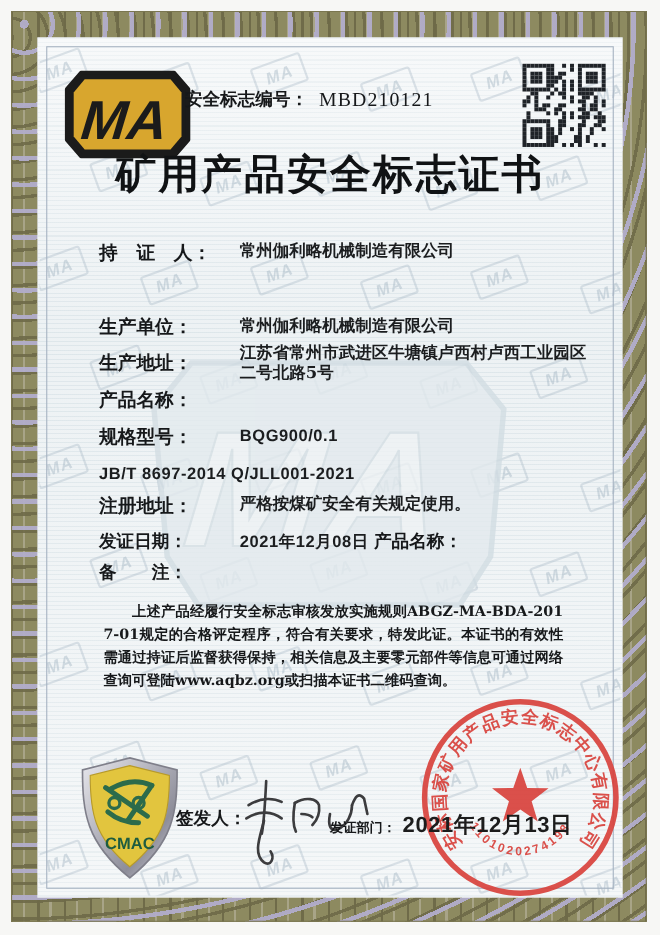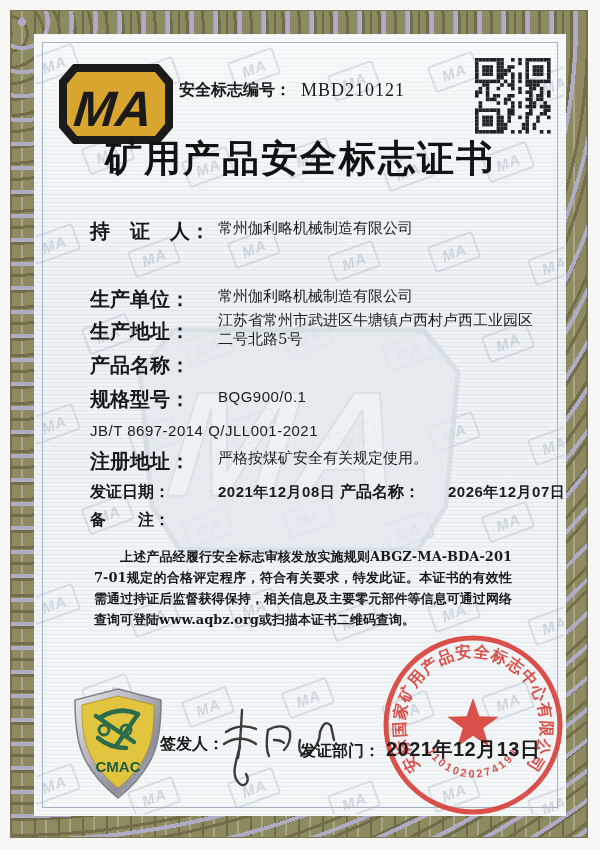--- a/index.html
+++ b/index.html
@@ -34,38 +34,38 @@
     position:absolute; width:44px; height:24px; border:2px solid rgba(158,176,190,.33);
     border-radius:3px; color:rgba(158,176,190,.42);
     font:italic 900 15px "Liberation Sans", sans-serif;
     display:flex; align-items:center; justify-content:center;
     transform:rotate(-20deg); letter-spacing:1px;
   }
   .big-wm{position:absolute; left:100px; top:290px; z-index:0; opacity:.8;}
 
   .content{position:absolute; inset:0; z-index:2;}
 
-  .certno-row{position:absolute; left:145px; top:46px; display:flex; align-items:flex-end; gap:10px; white-space:nowrap;}
+  .certno-row{position:absolute; left:134px; top:46px; display:flex; align-items:flex-end; gap:10px; white-space:nowrap;}
   .certno-row .lab{font-weight:700; font-size:16px; color:#16181a;}
   .certno-row .no{font-family:"Liberation Serif", serif; font-size:18px; letter-spacing:1px; color:#16181a;}
 
   .logo{position:absolute; left:24px; top:30px;}
   .qr{position:absolute; left:440px; top:22px;}
 
   .title{
     position:absolute; left:0; top:100px; width:100%; text-align:center;
     font-family:"Liberation Serif", serif; font-weight:900; font-size:37px;
     letter-spacing:2px; color:#101214; white-space:nowrap;
   }
 
   .row{position:absolute; left:56px; width:452px; display:flex; align-items:flex-start; white-space:nowrap;}
-  .row .lbl{font-weight:700; font-size:20px; color:#16181a; min-width:128px; flex:0 0 auto;}
+  .row .lbl{font-weight:700; font-size:17px; color:#16181a; min-width:128px; flex:0 0 auto;}
   .row.longlbl .lbl{min-width:0; margin-right:18px;}
   .row .val{
-    font-family:"DejaVu Serif", serif; font-weight:400; font-size:15px;
+    font-family:"DejaVu Serif", serif; font-weight:700; font-size:15px;
     color:#1b1d1f; white-space:normal; line-height:19px; padding-top:1px;
   }
   .row .val.mono{font-family:"Liberation Sans", sans-serif; letter-spacing:.5px;}
 
   .dates-row{position:absolute; left:56px; top:448px; display:flex; align-items:baseline; white-space:nowrap;}
   .dates-row .lbl{font-weight:700; font-size:16px; color:#16181a;}
   .dates-row .dval{font-weight:700; font-size:15px; color:#1b1d1f; letter-spacing:.5px;}
   .d1{min-width:128px;} .v1{min-width:122px;} .l2{margin-right:28px;}
 
   .remark-row{position:absolute; left:56px; top:476px;}
@@ -76,21 +76,21 @@
     font-family:"DejaVu Serif", serif; font-weight:700; font-size:13px;
     line-height:21px; color:#17191b; text-align:justify; text-indent:2em;
     word-break:break-all;
   }
 
   .badge{position:absolute; left:34px; top:652px;}
   .signer-row{position:absolute; left:126px; top:700px; display:flex; align-items:baseline;text-align:center;}
   .signer-row .lbl{font-weight:700; font-size:16px; color:#16181a; white-space:nowrap;}
   .signature{position:absolute; left:178px; top:662px; z-index:3;}
   .dept-row{position:absolute; left:266px; top:702px; display:flex; align-items:baseline; z-index:4; white-space:nowrap;}
-  .dept-row .lbl{font-weight:700; font-size:16px; color:#16181a;}
+  .dept-row .lbl{font-weight:700; font-size:12px; color:#16181a;}
   .dept-row .ddate{font-weight:700; font-size:20px; color:#1c1c1c; margin-left:6px; letter-spacing:.5px;}
   .stamp{position:absolute; left:344px; top:596px; z-index:3; opacity:.92;}
 </style>
 </head>
 <body>
 
 <div class="frame"></div>
 
 <div class="paper">
   <div class="wm-layer">
@@ -413,21 +413,20 @@
     </div>
     <div class="row" style="top:414px">
       <span class="lbl">注册地址：</span>
       <span class="val">严格按煤矿安全有关规定使用。</span>
     </div>
 
     <div class="dates-row">
       <span class="lbl d1">发证日期：</span>
       <span class="dval v1">2021年12月08日</span>
       <span class="lbl l2">产品名称：</span>
-      <span class="dval">2026年12月07日</span>
     </div>
 
     <div class="remark-row">
       <span class="lbl">备　　注：</span>
     </div>
 
     <div class="statement">上述产品经履行安全标志审核发放实施规则ABGZ-MA-BDA-2017-01规定的合格评定程序，符合有关要求，特发此证。本证书的有效性需通过持证后监督获得保持，相关信息及主要零元部件等信息可通过网络查询可登陆www.aqbz.org或扫描本证书二维码查询。</div>
 
     <svg class="badge" width="100" height="116" viewBox="0 0 100 116">
       <defs>

